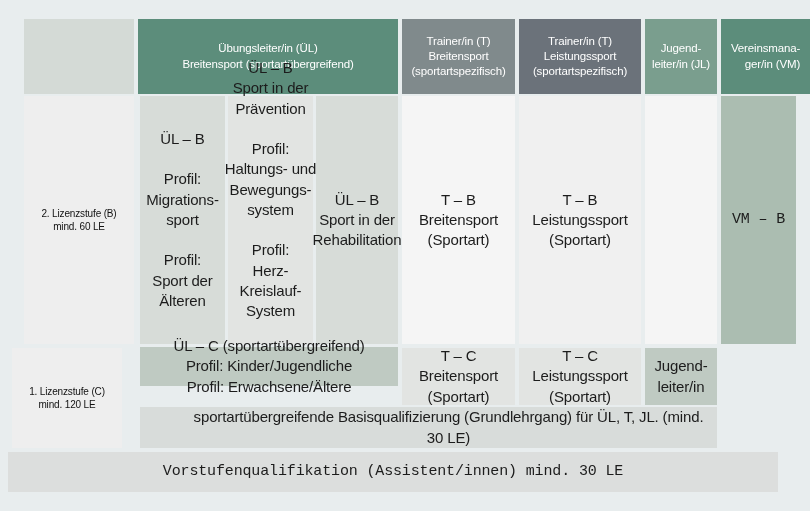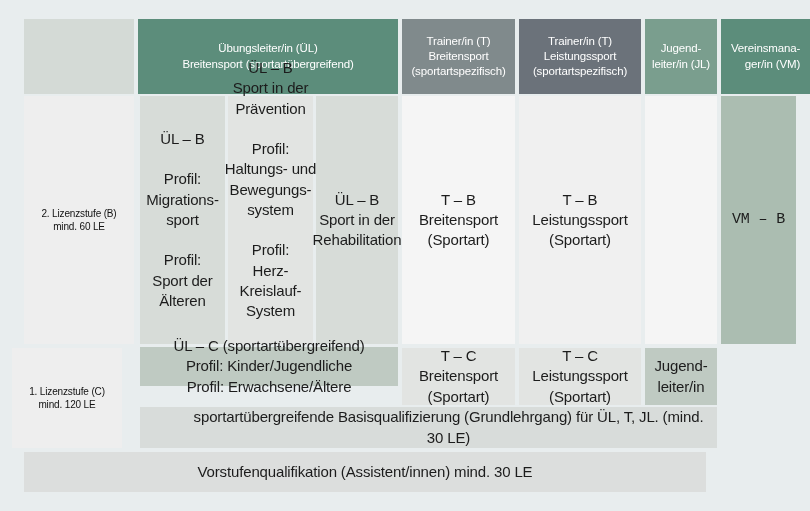--- a/index.html
+++ b/index.html
@@ -128,15 +128,15 @@
   <div class="cell c-gray-bg2" style="left:519px;top:348px;width:122px;height:57px;">T – C
 Leistungssport
 (Sportart)</div>
 
   <div class="cell c-sage-lt" style="left:645px;top:348px;width:72px;height:57px;">Jugend-
 leiter/in</div>
 
 
   <div class="cell c-bar" style="left:140px;top:407px;width:577px;height:41px;padding-left:44px;">sportartübergreifende Basisqualifizierung (Grundlehrgang) für ÜL, T, JL. (mind. 30 LE)</div>
 
-  <div class="cell c-base" style="left:24px;top:452px;width:682px;height:40px;">Vorstufenqualifikation (Assistent/innen) mind. 30 LE</div>
+  <div class="cell c-base" style="left:8px;top:452px;width:770px;height:40px;font-family:Liberation Mono, monospace;">Vorstufenqualifikation (Assistent/innen) mind. 30 LE</div>
 
 </div>
 
 </body></html>

